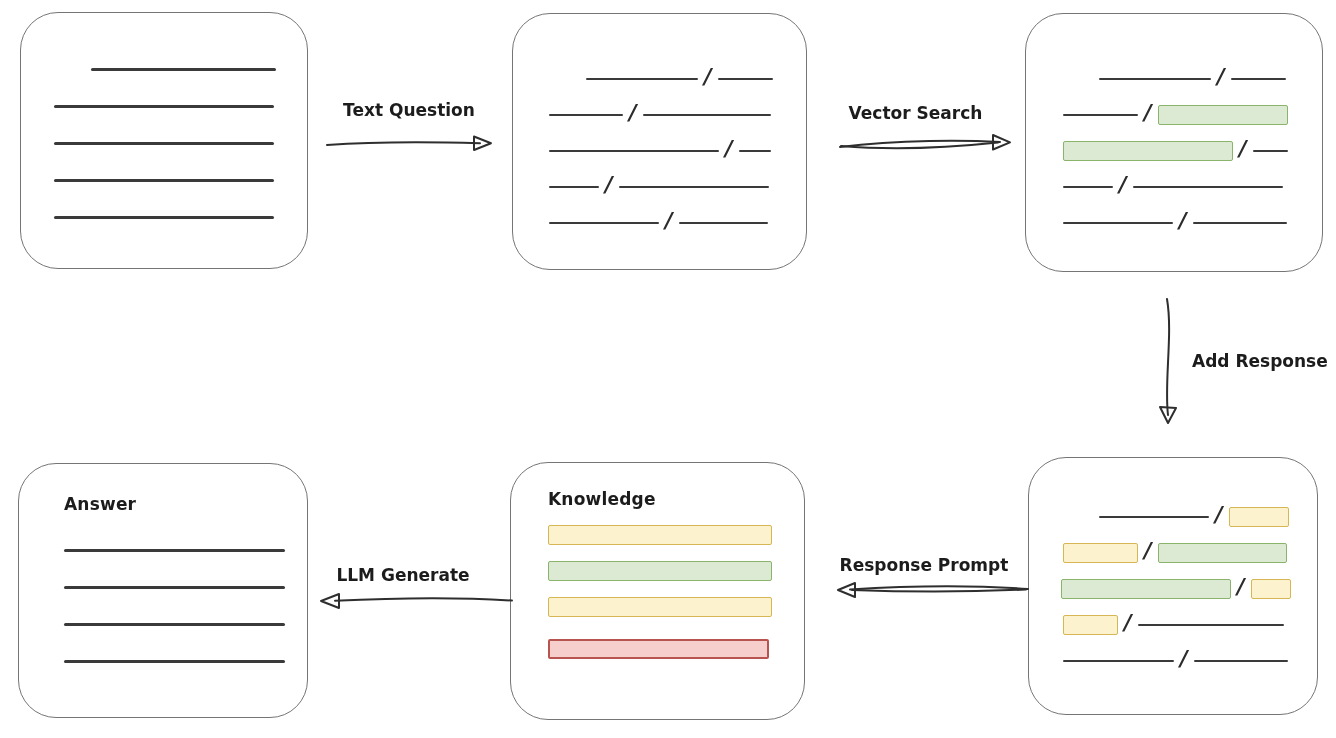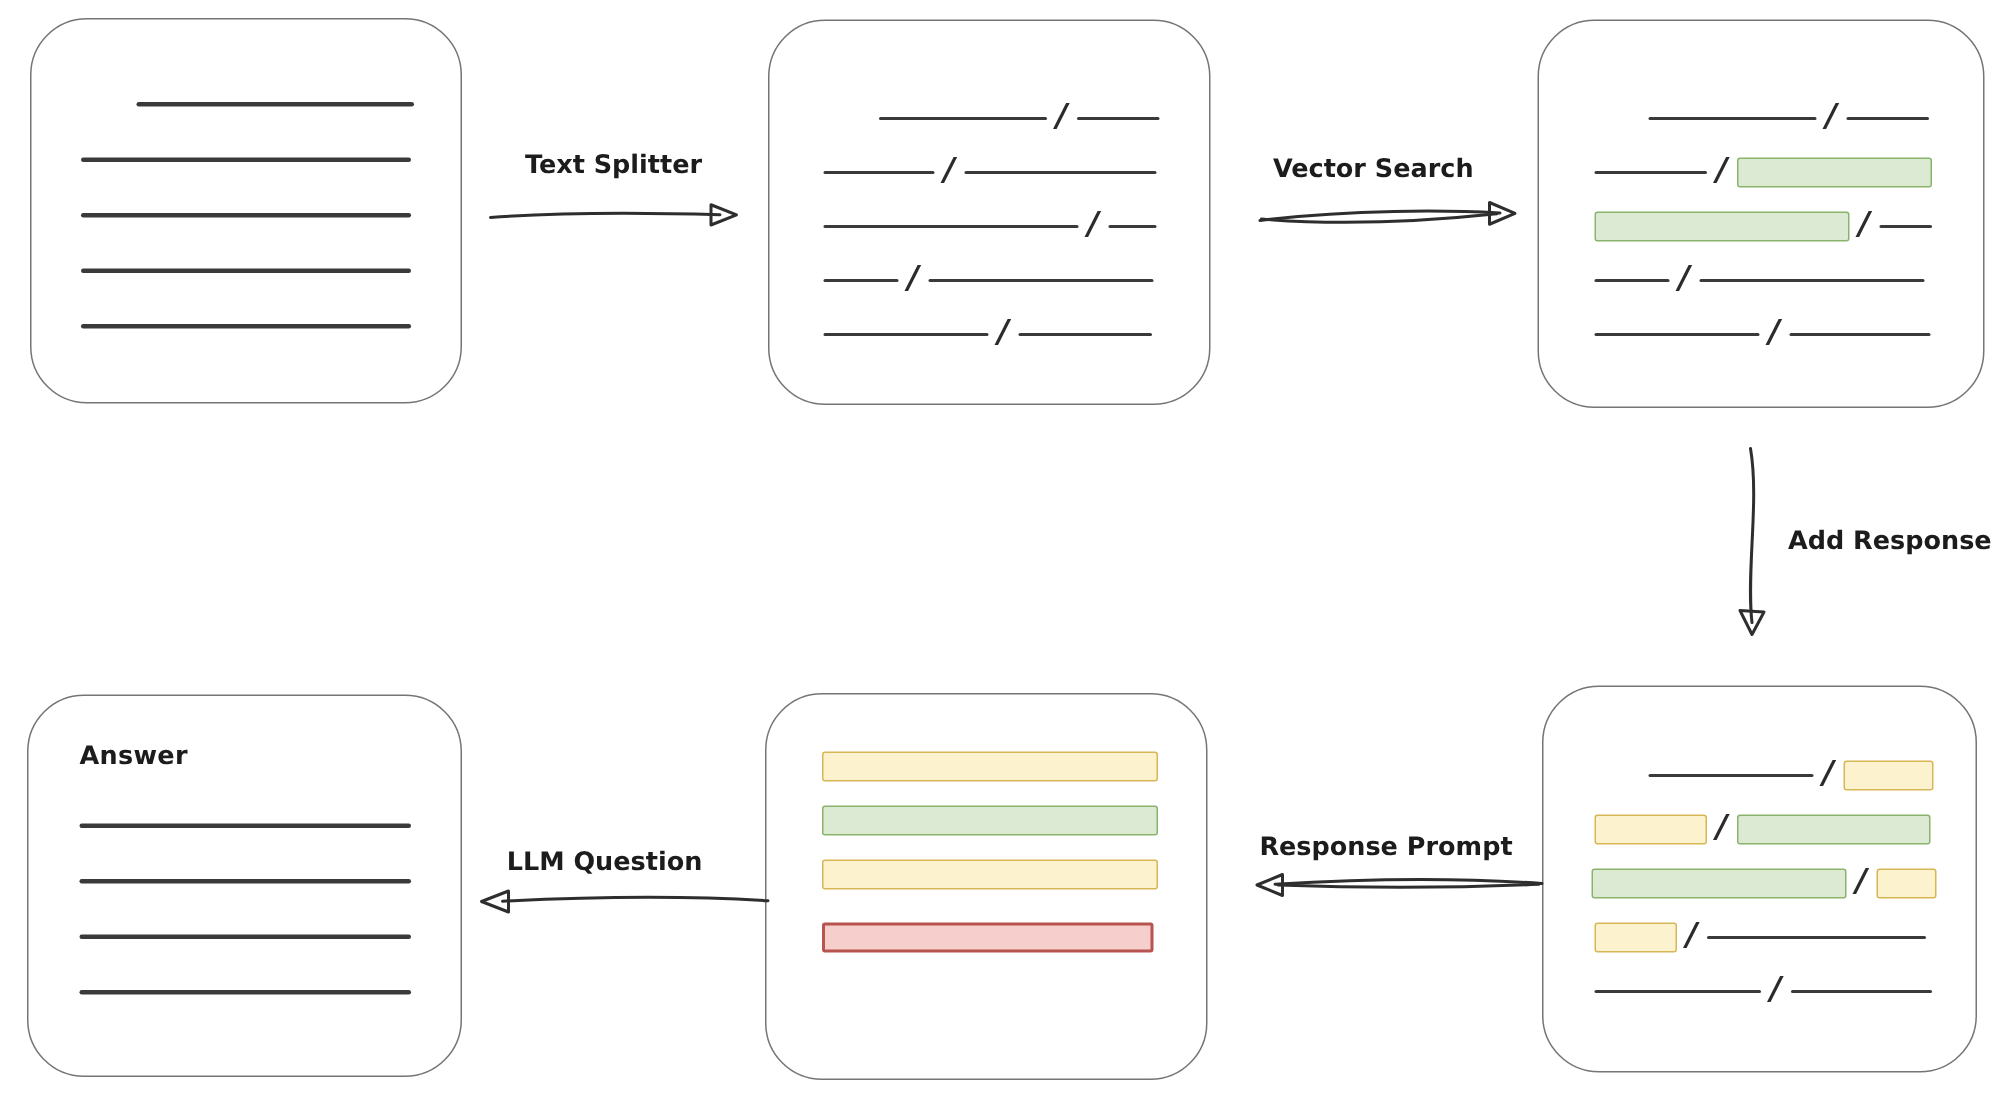--- a/index.html
+++ b/index.html
@@ -15,21 +15,21 @@
     background:#ffffff;
     border:1.6px solid var(--box-border,#757575);
     border-radius:38px;
     box-sizing:border-box;
   }
   .node-document{left:20px;top:12px;width:288px;height:257px;padding-top:38px;}
   .node-chunks{left:512px;top:13px;width:295px;height:257px;padding-top:47px;}
   .node-vector{left:1025px;top:13px;width:298px;height:259px;padding-top:47px;}
   .node-context{left:1028px;top:457px;width:290px;height:258px;padding-top:41px;}
   .node-prompt{left:510px;top:462px;width:295px;height:258px;padding:26px 0 0 37px;}
-  .node-answer{left:18px;top:463px;width:290px;height:255px;padding:30px 0 0 34px;}
+  .node-answer{left:18px;top:463px;width:290px;height:255px;padding:30px 0 0 45px;}
 
   .chunk-row{
     display:flex;align-items:center;
     height:36px;
     box-sizing:border-box;
   }
   .node-document .chunk-row, .node-answer .chunk-row{height:37px;}
   .seg{display:inline-block;flex:0 0 auto;}
   .seg-line{height:2.4px;background:var(--line,#3a3a3a);border-radius:2px;}
   .seg-green{height:20px;background:var(--green-fill,#dcead4);border:1.6px solid var(--green-border,#8ab46c);border-radius:2px;box-sizing:border-box;}
@@ -177,20 +177,21 @@
         <span class="seg seg-line" style="width: 146px;"></span>
       </div>
       <div class="chunk-row" style="padding-left: 34px;">
         <span class="seg seg-line" style="width: 111px;"></span>
         <span class="slash">/</span>
         <span class="seg seg-line" style="width: 94px;"></span>
       </div>
     </div>
 
   <div class="node node-prompt">
+    <div class="box-label">Knowledge</div>
     <div class="knowledge-rows">
         <div class="chunk-row" style="padding-left: 0px;">
           <span class="seg seg-yellow" style="width: 224px;"></span>
         </div>
         <div class="chunk-row" style="padding-left: 0px;">
           <span class="seg seg-green" style="width: 224px;"></span>
         </div>
         <div class="chunk-row" style="padding-left: 0px;">
           <span class="seg seg-yellow" style="width: 224px;"></span>
         </div>
@@ -243,18 +244,18 @@
       <path d="M1026,589.5 C960,592.5 905,592 852,590"></path>
       <path d="M855,583 L838,590 L855,597 Z"></path>
     </g>
 
     <g>
       <path d="M512,600.5 C455,597 392,598 335,600.8"></path>
       <path d="M339,594 L321,601 L339,608 Z"></path>
     </g>
   </svg>
 
-  <div class="edge-label" id="lbl-text-splitter">Text Splitter</div>
+  <div class="edge-label" id="lbl-text-splitter">Text Question</div>
   <div class="edge-label" id="lbl-vector-search">Vector Search</div>
   <div class="edge-label" id="lbl-add-context">Add Response</div>
   <div class="edge-label" id="lbl-generate-prompt">Response Prompt</div>
-  <div class="edge-label" id="lbl-llm-response">LLM Question</div>
+  <div class="edge-label" id="lbl-llm-response">LLM Generate</div>
 </div>
 
 </body></html>

